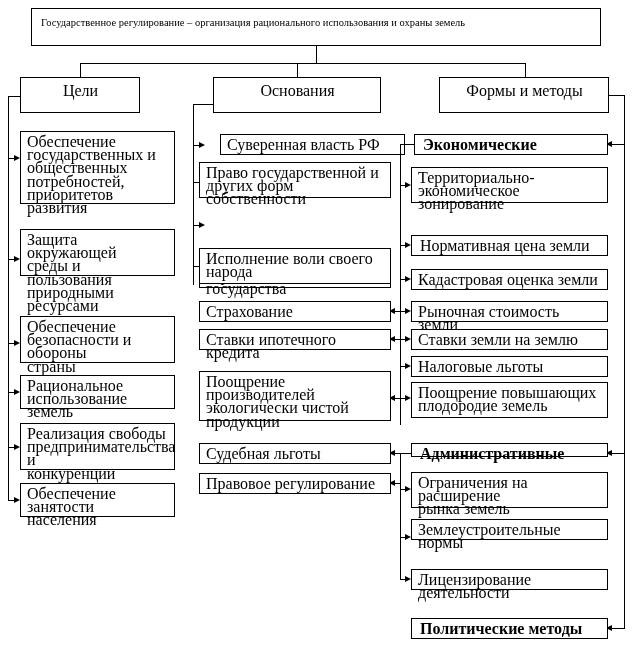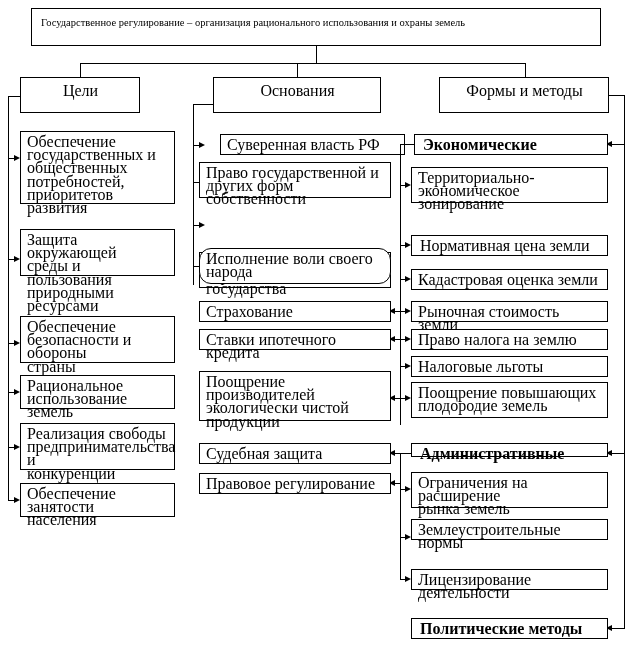--- a/index.html
+++ b/index.html
@@ -136,21 +136,21 @@
   <div class="arr arr-r" style="left:199px;top:262.5px;"></div>
 
   <div class="box" style="left:220px;top:134px;width:185px;height:21px;">Суверенная власть РФ</div>
 
   <div class="box" style="left:199px;top:162px;width:192px;height:36px;">Право государственной и
 других форм собственности</div>
 
   <div class="box" style="left:199px;top:205px;width:192px;height:36px;margin-top:47px;">Территориальное верховенство
 государства</div>
 
-  <div class="box" style="left:199px;top:248px;width:192px;height:36px;border-radius:12px;">Исполнение воли своего народа</div>
+  <div class="box" style="left:199px;top:248px;width:192px;height:36px;">Исполнение воли своего народа</div>
 
   <div class="ln hl" style="left:609px;top:95px;width:16px;height:1px;"></div>
   <div class="ln vl" style="left:624px;top:95px;width:1px;height:533px;"></div>
 
   <div class="ln hl" style="left:612px;top:144px;width:13px;height:1px;"></div>
   <div class="arr arr-l" style="left:606px;top:140.5px;"></div>
 
   <div class="ln hl" style="left:612px;top:453px;width:13px;height:1px;"></div>
   <div class="arr arr-l" style="left:606px;top:449.5px;"></div>
 
@@ -209,36 +209,36 @@
   <div class="arr arr-l" style="left:389px;top:479.5px;"></div>
 
   <div class="box" style="left:199px;top:301px;width:192px;height:21px;">Страхование</div>
 
   <div class="box" style="left:199px;top:329px;width:192px;height:21px;">Ставки ипотечного кредита</div>
 
   <div class="box" style="left:199px;top:371px;width:192px;height:50px;">Поощрение производителей
 экологически чистой
 продукции</div>
 
-  <div class="box" style="left:199px;top:443px;width:192px;height:21px;">Судебная защита</div>
+  <div class="box" style="left:199px;top:443px;width:192px;height:21px;">Судебная льготы</div>
 
   <div class="box" style="left:199px;top:473px;width:192px;height:21px;">Правовое регулирование</div>
 
   <div class="box bold" style="left:414px;top:134px;width:194px;height:21px;">Экономические</div>
 
   <div class="box" style="left:411px;top:167px;width:197px;height:36px;">Территориально-экономическое
 зонирование</div>
 
   <div class="box" style="left:411px;top:235px;width:197px;height:21px;padding-left:8px;">Нормативная цена земли</div>
 
   <div class="box" style="left:411px;top:269px;width:197px;height:21px;">Кадастровая оценка земли</div>
 
   <div class="box" style="left:411px;top:301px;width:197px;height:21px;">Рыночная стоимость земли</div>
 
-  <div class="box" style="left:411px;top:329px;width:197px;height:21px;">Право налога на землю</div>
+  <div class="box" style="left:411px;top:329px;width:197px;height:21px;">Ставки земли на землю</div>
 
   <div class="box" style="left:411px;top:356px;width:197px;height:21px;">Налоговые льготы</div>
 
   <div class="box" style="left:411px;top:382px;width:197px;height:36px;">Поощрение повышающих
 плодородие земель</div>
 
   <div class="box bold" style="left:411px;top:443px;width:197px;height:14px;">Административные</div>
 
   <div class="box" style="left:411px;top:472px;width:197px;height:36px;">Ограничения на расширение
 рынка земель</div>

